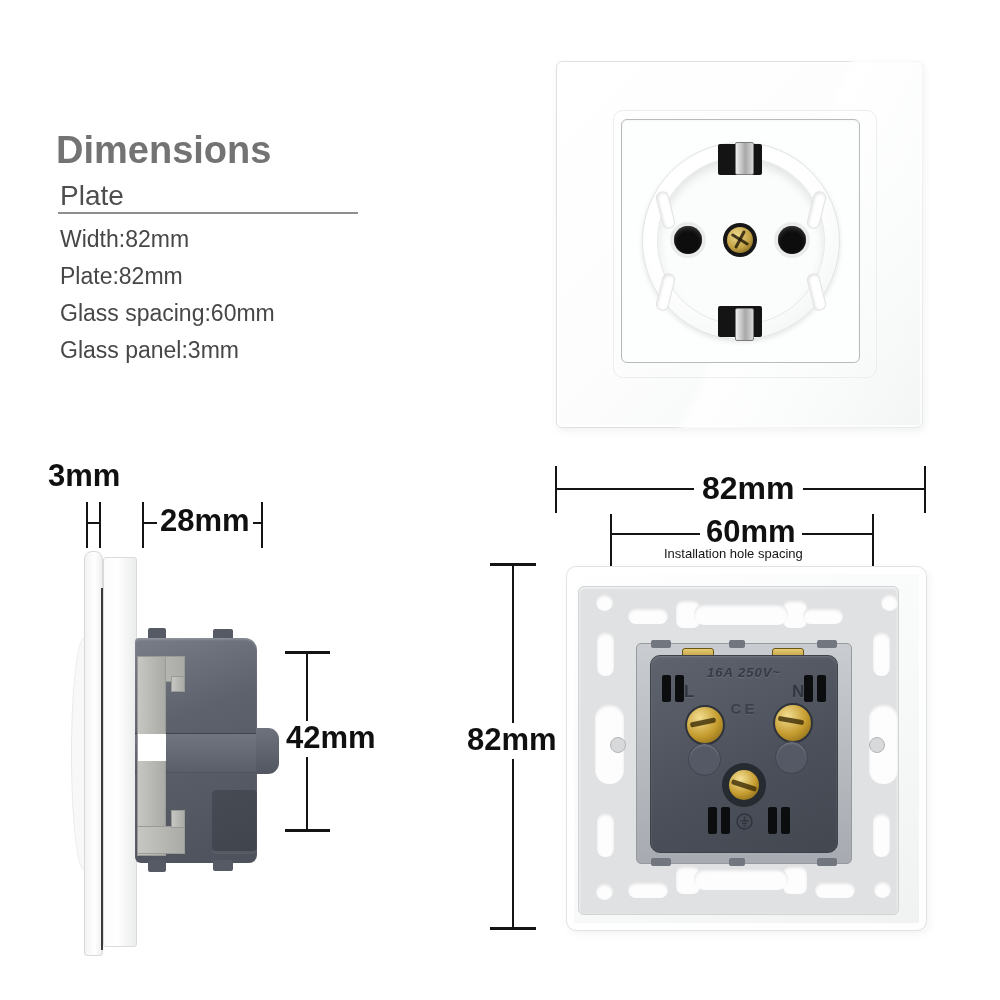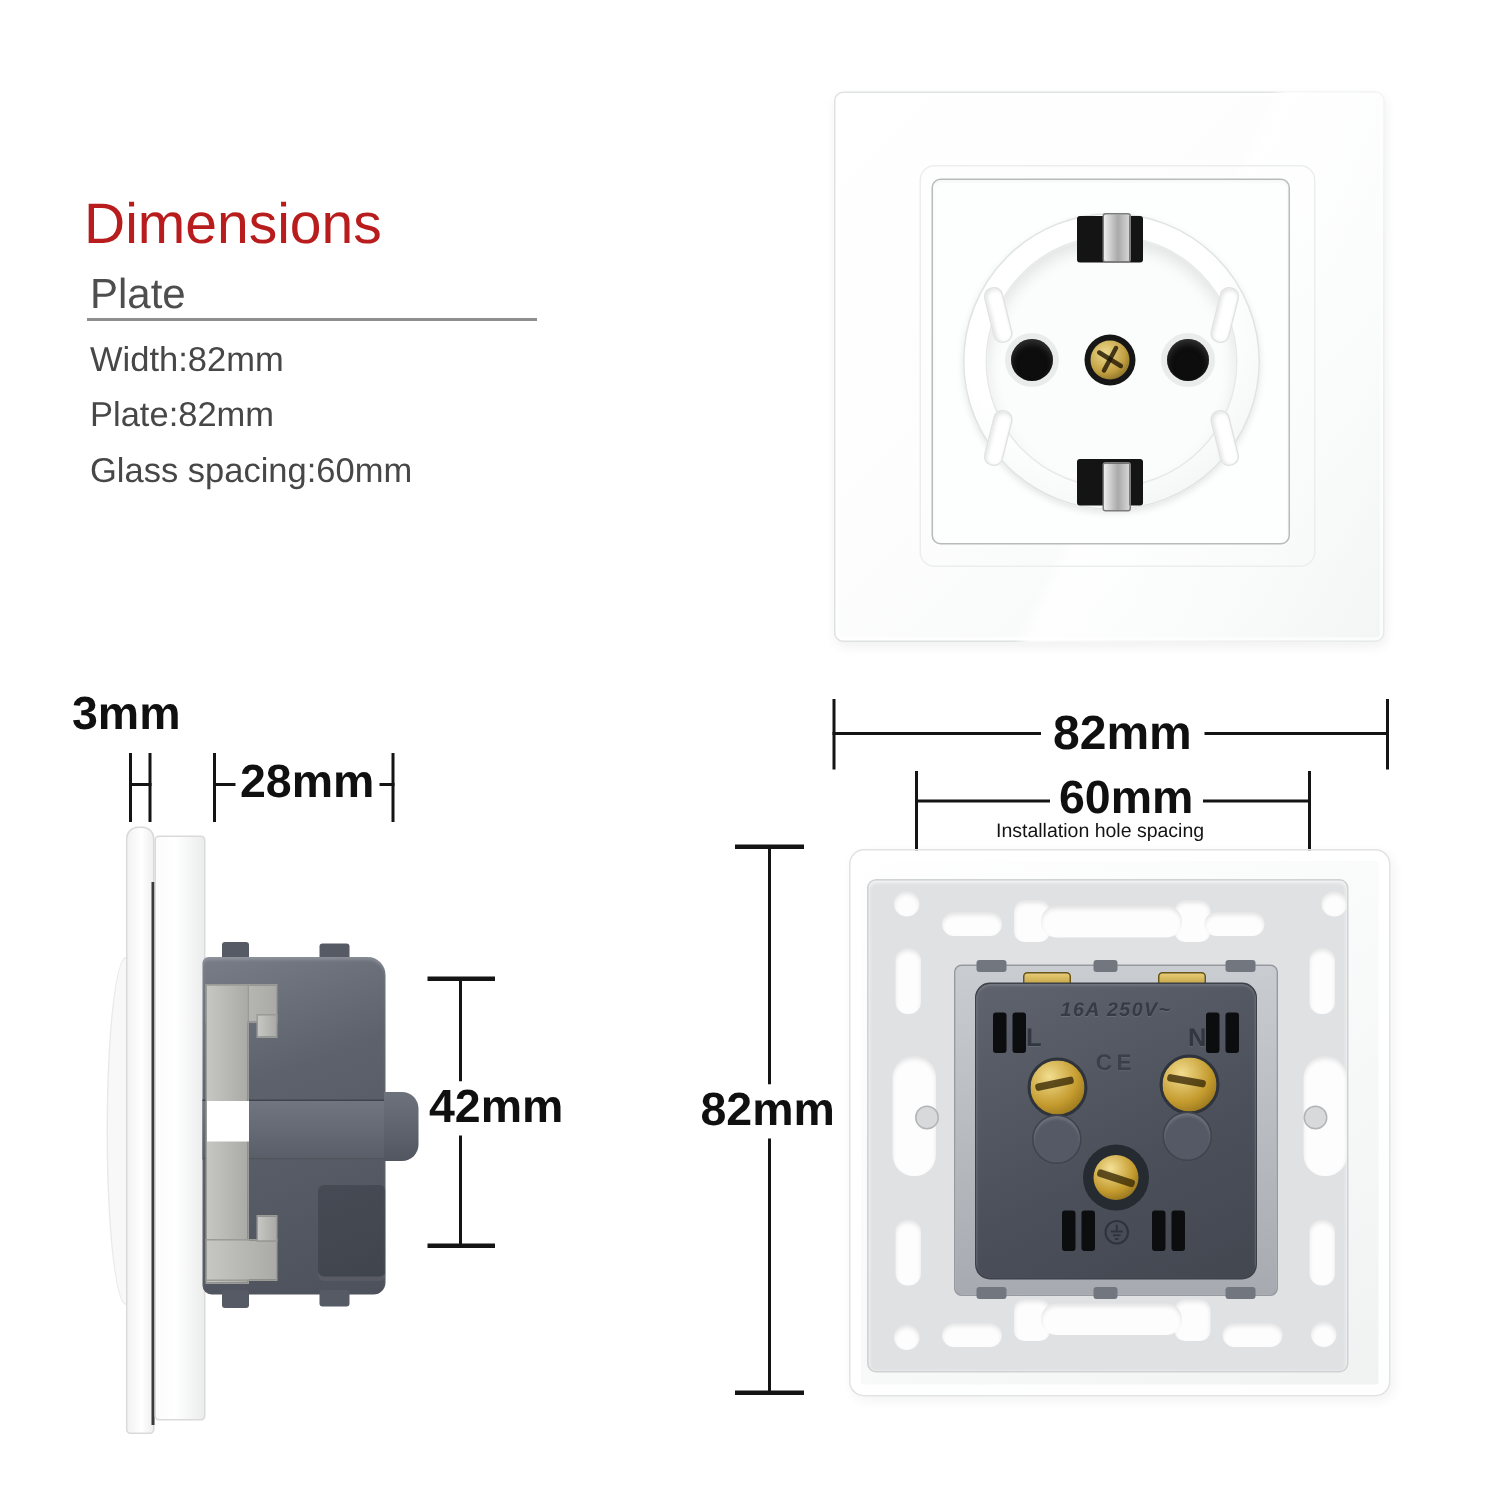--- a/index.html
+++ b/index.html
@@ -3,21 +3,21 @@
 <meta charset="utf-8">
 <style>
   html,body{margin:0;padding:0;background:#fff;}
   .canvas{position:relative;width:1000px;height:1000px;background:#fff;overflow:hidden;
           font-family:"Liberation Sans",sans-serif;color:#1a1a1a;}
   .abs{position:absolute;}
 
   
   .logo{left:56px;top:30px;font-size:61px;font-weight:800;font-style:italic;
         color:#14a7a8;letter-spacing:2px;-webkit-text-stroke:1.5px #14a7a8;}
-  .title{left:56px;top:129px;font-size:38px;font-weight:normal;color:#b91c1c;}
+  .title{left:56px;top:129px;font-size:38px;font-weight:bold;color:#737373;}
   .subtitle{left:60px;top:180px;font-size:28px;color:#4e4e4e;}
   .subtitle-rule{left:58px;top:212px;width:300px;height:2px;background:#8f8f8f;}
   .spec{left:60px;font-size:23px;color:#474747;white-space:nowrap;}
 
   
   .dl{background:#141414;}                    
   .dim-label{font-size:31px;font-weight:bold;color:#101010;background:#fff;
              line-height:1.1;padding:0 3px;white-space:nowrap;}
   .dim-note{font-size:13px;color:#141414;background:#fff;white-space:nowrap;}
 
@@ -108,20 +108,21 @@
 <body>
 
 <div class="canvas">
 
   <div class="abs title">Dimensions</div>
   <div class="abs subtitle">Plate</div>
   <div class="abs subtitle-rule"></div>
   <div class="abs spec" style="top:226px">Width:82mm</div>
   <div class="abs spec" style="top:263px">Plate:82mm</div>
   <div class="abs spec" style="top:300px">Glass spacing:60mm</div>
+  <div class="abs spec" style="top:337px">Glass panel:3mm</div>
 
   <div class="abs front-view">
     <div class="abs fv-plate"></div>
     <div class="abs fv-shine"></div>
     <div class="abs fv-mold"></div>
     <div class="abs fv-frame"></div>
     <div class="abs fv-ring"></div>
     <div class="abs fv-recess"></div>
     <div class="abs fv-notch" style="left:103px;top:130px;transform:rotate(-14deg)"></div>
     <div class="abs fv-notch" style="left:103px;top:212px;transform:rotate(14deg)"></div>

